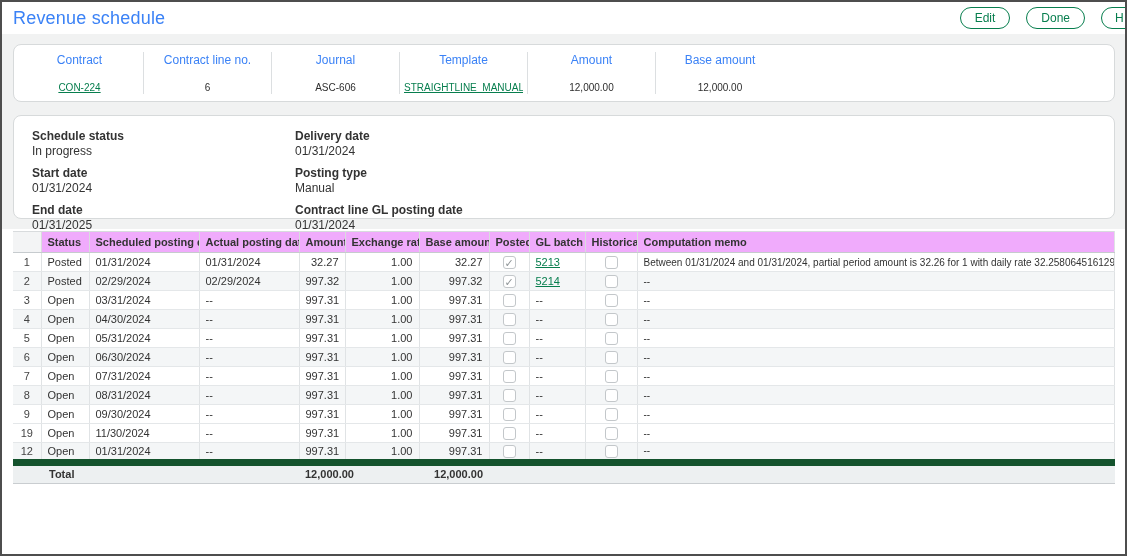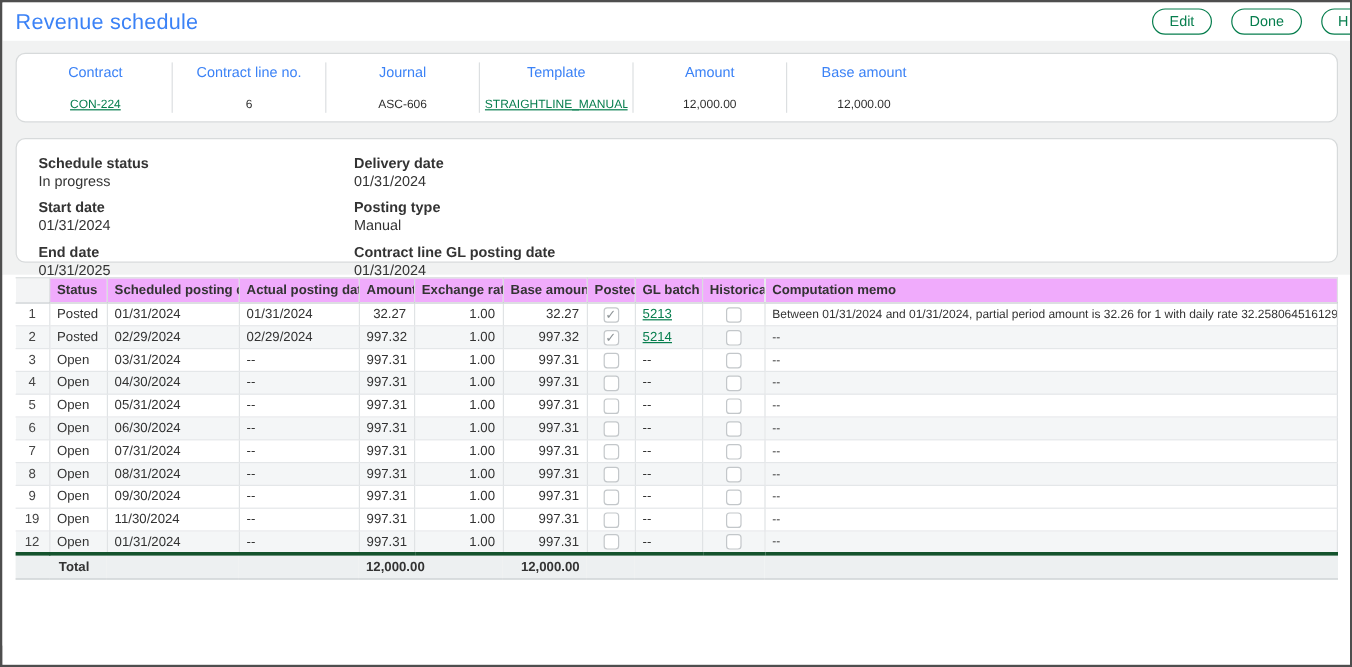--- a/index.html
+++ b/index.html
@@ -70,21 +70,21 @@
   .al-left { text-align:left; } .al-right { text-align:right; } .al-center { text-align:center; }
   td.memo-cell { font-size:10px; color:#333; }
   .cb {
     display:inline-block; width:13px; height:13px;
     border:1px solid #c3c7ca; border-radius:3px; background:#fff;
     vertical-align:middle; text-align:center;
     font-size:11px; line-height:12px; color:#8e9497; cursor:pointer;
   }
   tr.total-row td {
     background:#edf0f1; font-weight:bold; height:21px;
-    border-top:3px solid #14532d; border-bottom:1px solid #c9cdd0;
+    border-top:7px solid #14532d; border-bottom:1px solid #c9cdd0;
     border-right:none; padding:2px 6px; white-space:nowrap;
   }
   tr.total-row td.total-label-cell { padding-left:36px; text-align:left; }
 </style>
 </head>
 <body>
 
 <div class="titlebar">
   <div class="page-title">Revenue schedule</div>
   <div class="title-actions">

